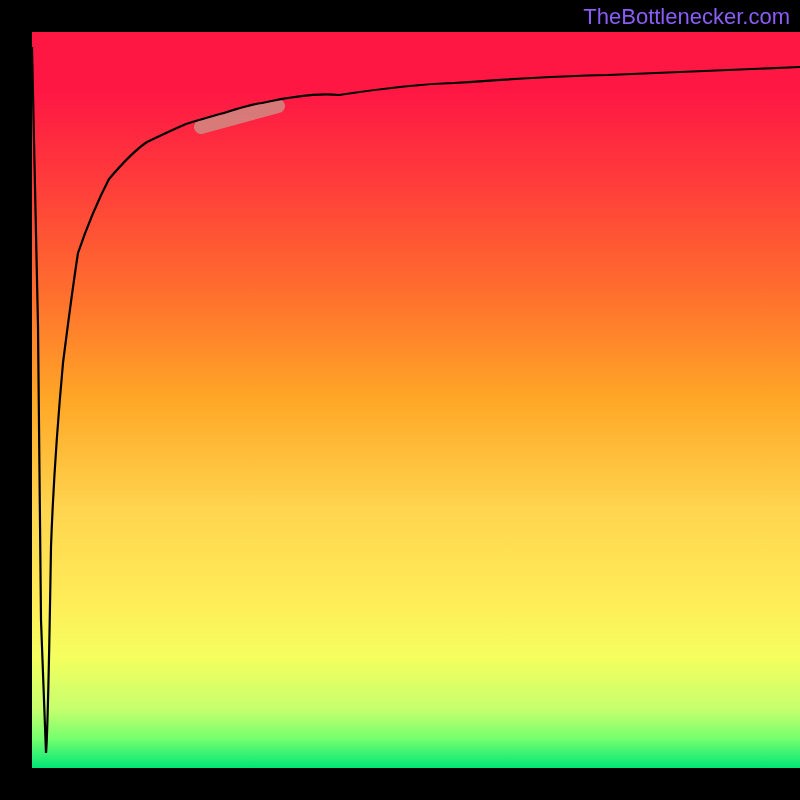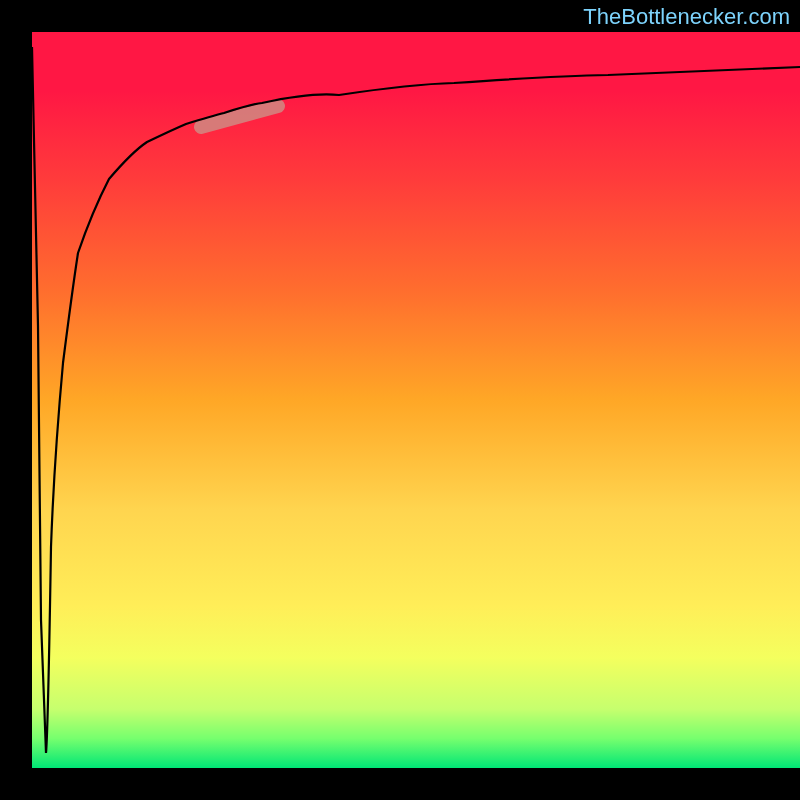--- a/index.html
+++ b/index.html
@@ -33,21 +33,21 @@
       #f4ff5e 85%,
       #c6ff6e 92%,
       #76ff6e 96%,
       #00e676 100%
     );
   }
   .watermark {
     position: absolute;
     top: 4px;
     right: 10px;
-    color: #7dd3fc;
+    color: #8b5cf6;
     font-size: 22px;
     font-weight: 400;
     letter-spacing: 0px;
   }
   .curve-svg {
     position: absolute;
     left: 32px;
     top: 32px;
     width: 768px;
     height: 736px;

